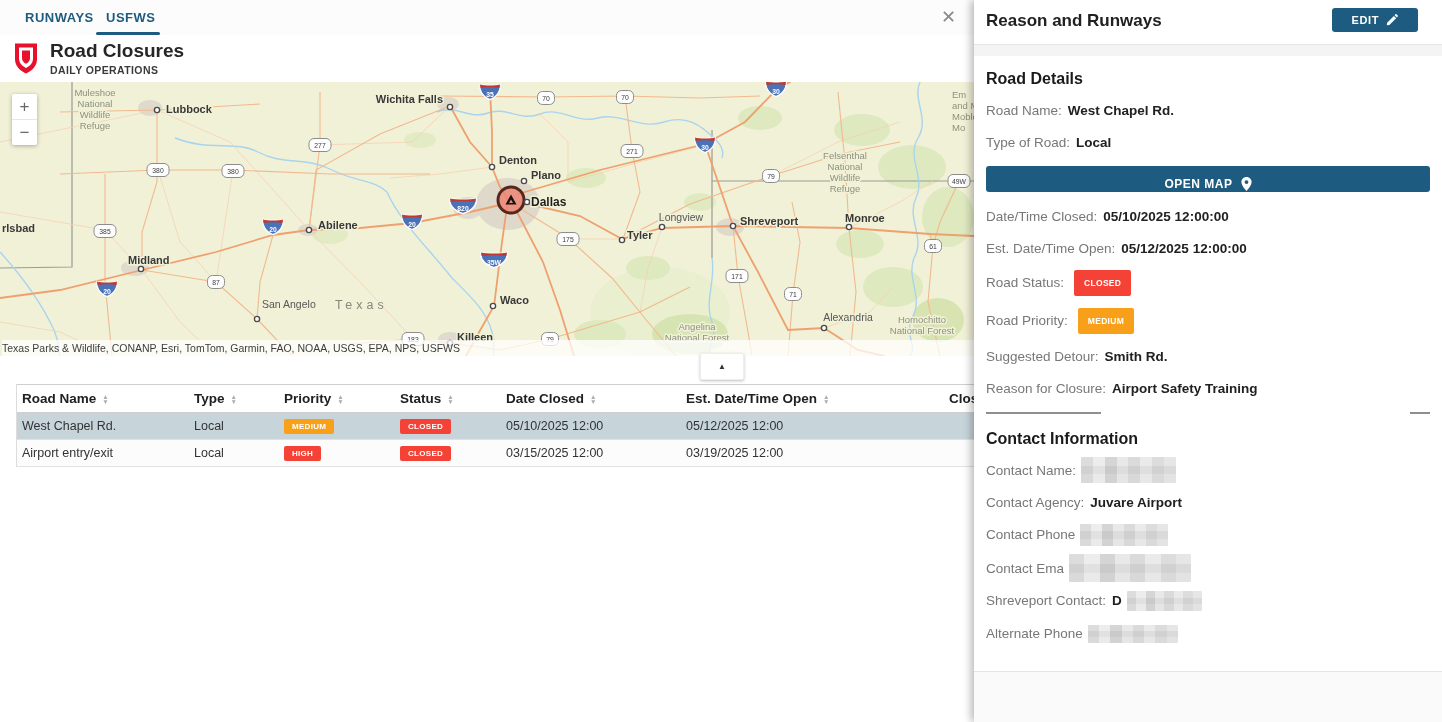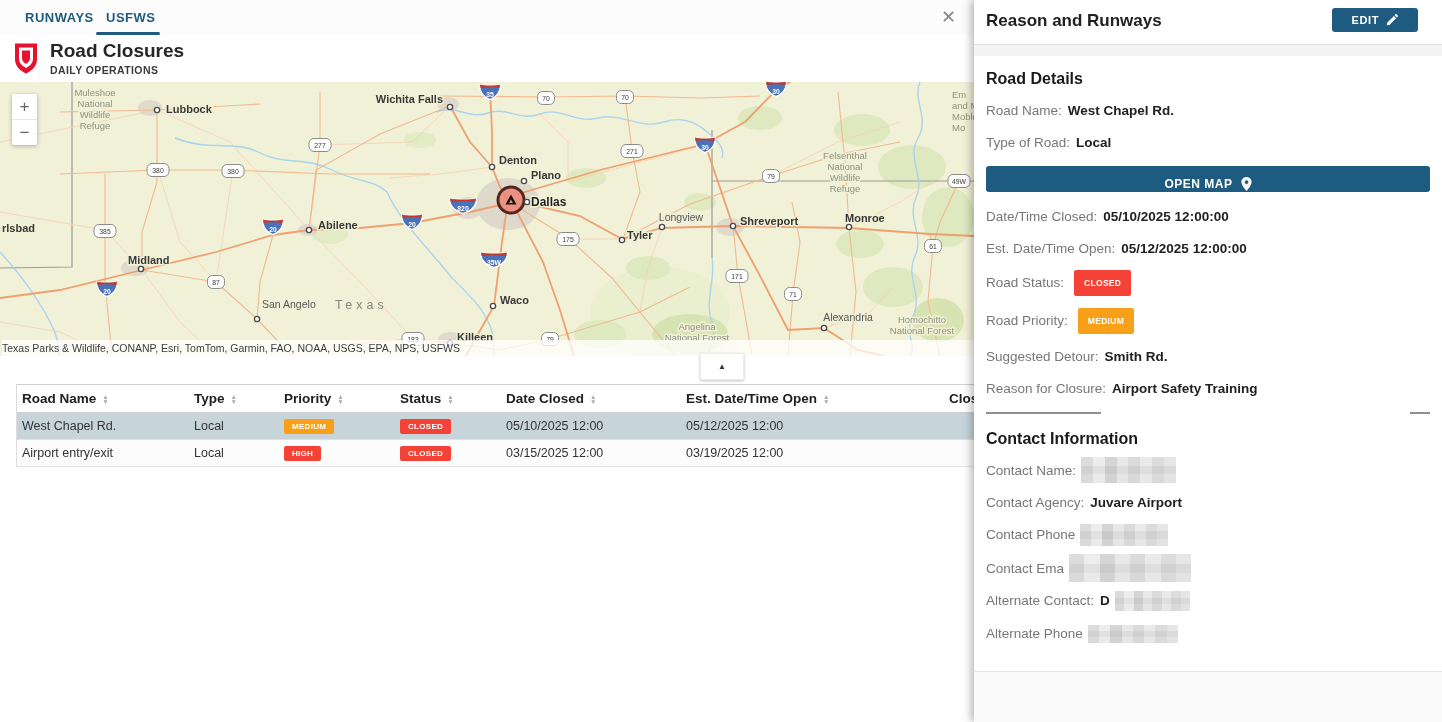--- a/index.html
+++ b/index.html
@@ -458,19 +458,19 @@
       <div id="section-divider">
         <div class="seg-l"></div>
         <div class="seg-r"></div>
       </div>
       <div class="section-heading">Contact Information</div>
       <div id="contact-fields">
           <div class="field"><span class="flabel">Contact Name:</span><span class="redact" style="width: 95px; height: 26px; margin-top: -8px; margin-bottom: -6px;"></span></div>
           <div class="field"><span class="flabel">Contact Agency:</span><span class="fvalue">Juvare Airport</span></div>
           <div class="field"><span class="flabel">Contact Phone</span><span class="redact" style="width: 88px; height: 22px;"></span></div>
           <div class="field"><span class="flabel">Contact Ema</span><span class="redact" style="width: 122px; height: 28px; margin-top: -8px; margin-bottom: -6px;"></span></div>
-          <div class="field"><span class="flabel">Alternate Contact:</span><span class="fvalue">D</span><span class="redact" style="width: 75px; height: 20px;"></span></div>
+          <div class="field"><span class="flabel">Shreveport Contact:</span><span class="fvalue">D</span><span class="redact" style="width: 75px; height: 20px;"></span></div>
           <div class="field"><span class="flabel">Alternate Phone</span><span class="redact" style="width: 90px; height: 18px;"></span></div>
         </div>
     </div>
     <div id="panel-footer"></div>
   </div>
 </div>
 
 </body></html>

